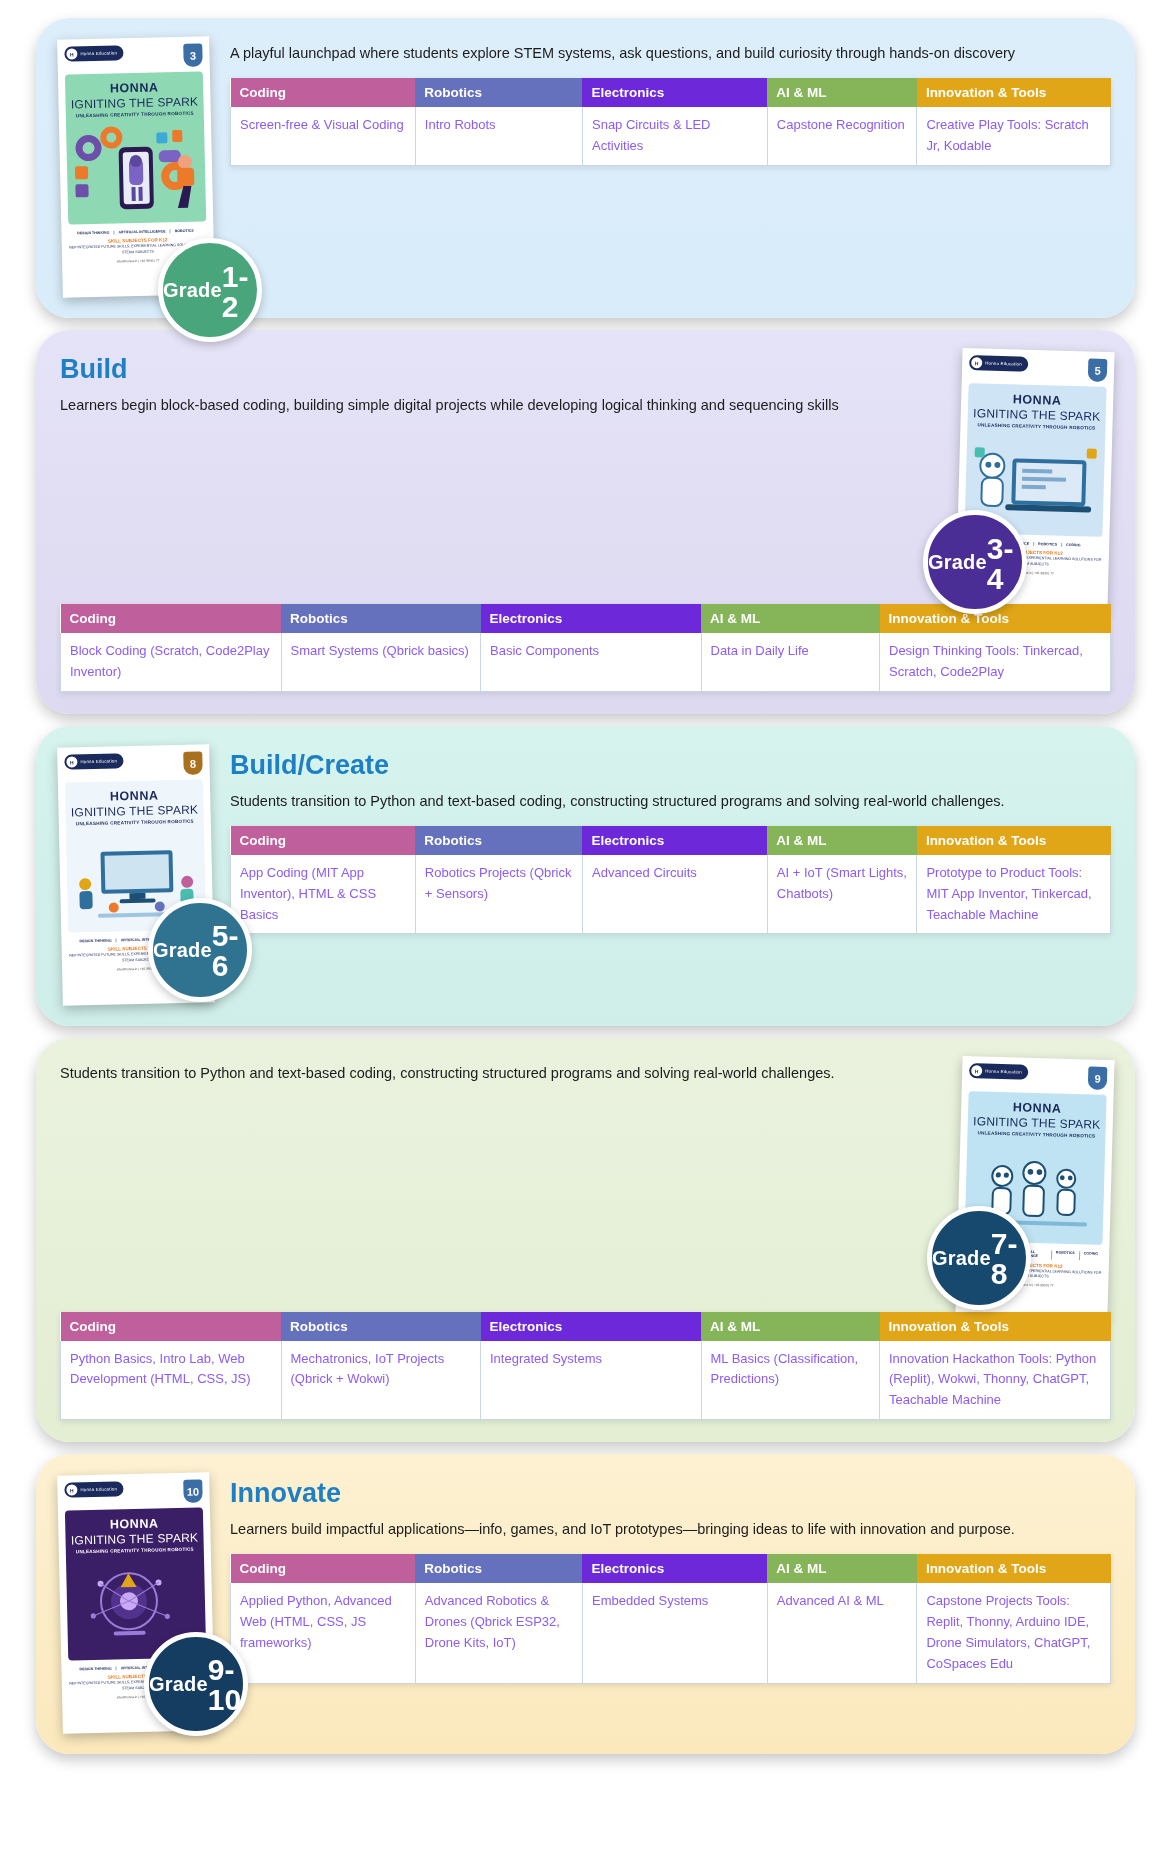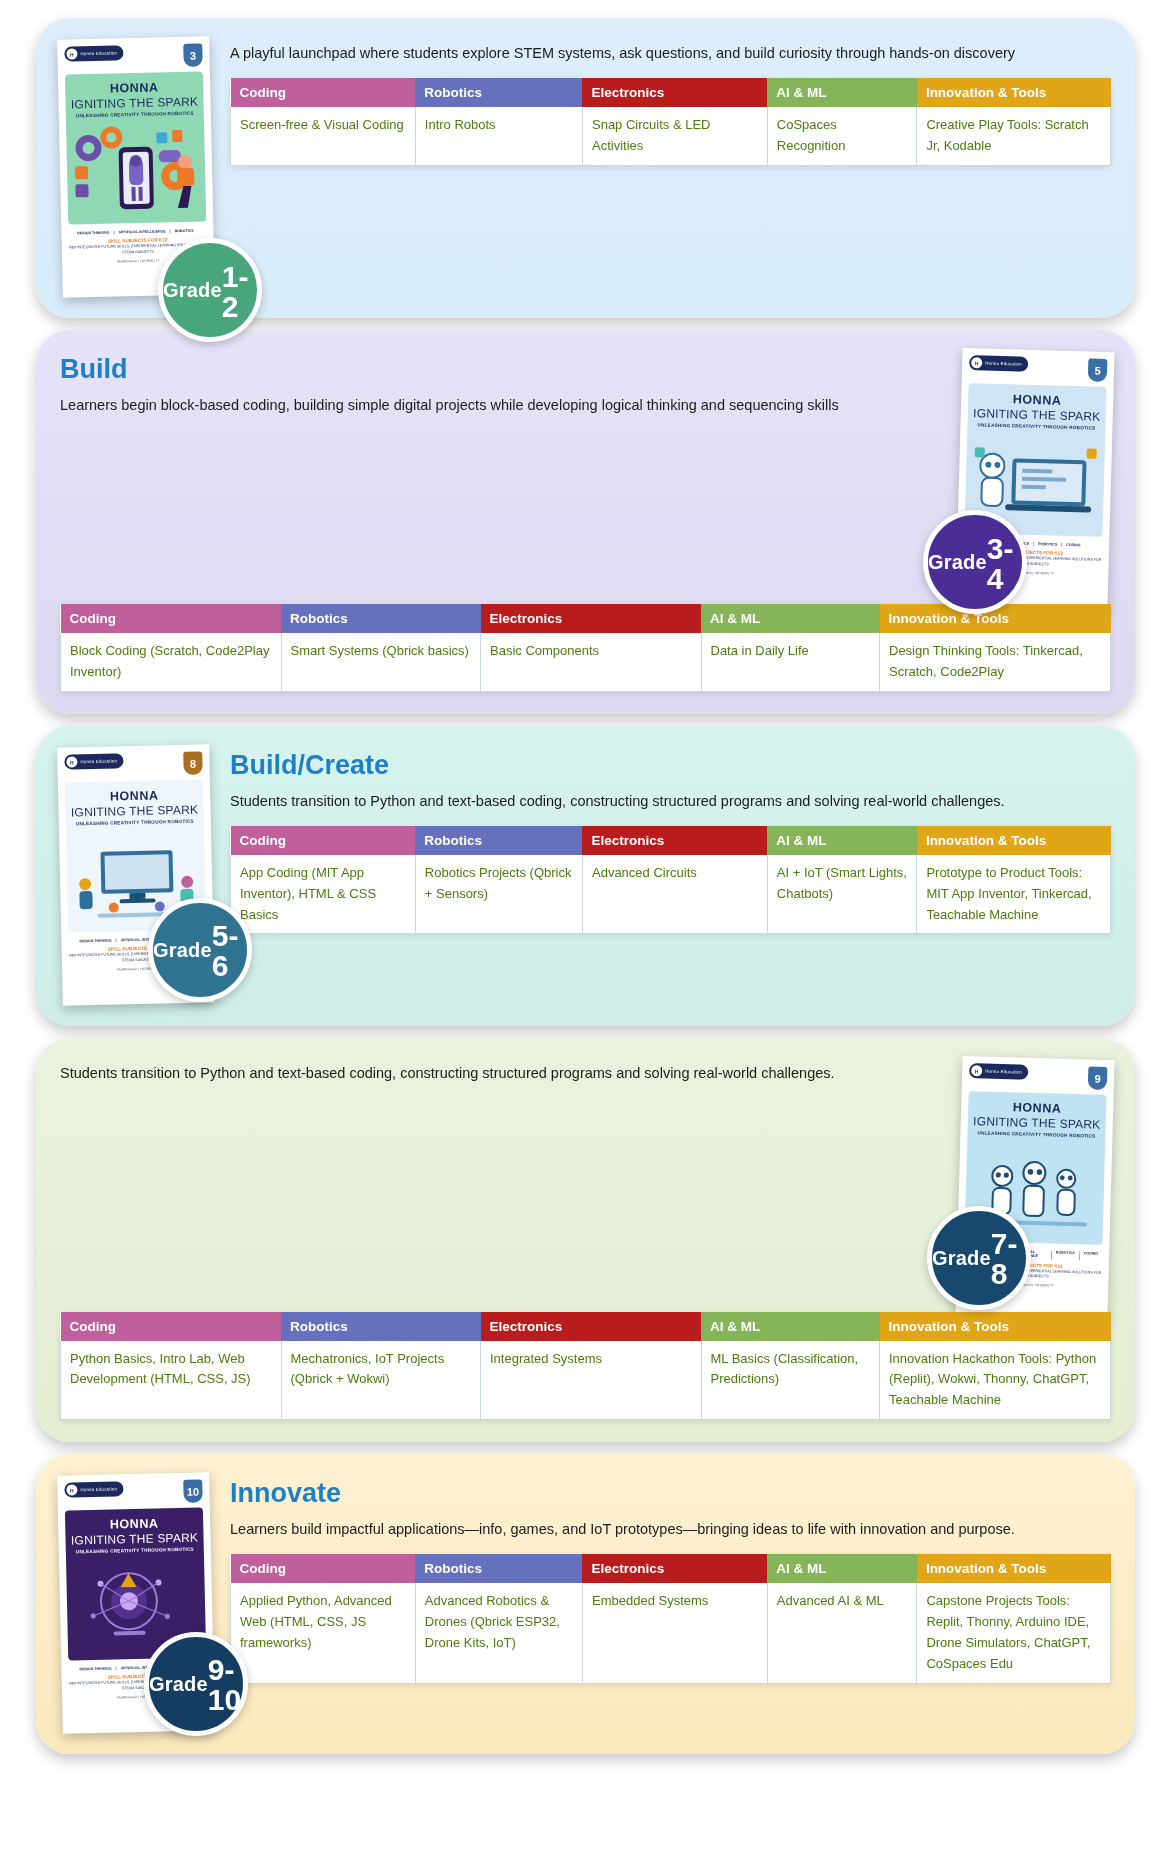--- a/index.html
+++ b/index.html
@@ -136,29 +136,29 @@
     border-collapse:collapse;
     background:#ffffff;
     table-layout:fixed;
     box-shadow:0 2px 6px rgba(0,0,0,0.10);
   }
   table.curric thead th {
     color:#ffffff; text-align:left; font-size:13.5px; font-weight:bold;
     padding:7px 9px; white-space:nowrap;
   }
   table.curric tbody td {
-    font-size:13px; color:#4d7c0f; line-height:1.6;
+    font-size:13px; color:#8b5cf6; line-height:1.6;
     padding:8px 9px; vertical-align:top;
     border:1px solid #c9d7e3;
     border-top:none;
   }
   table.curric tbody td:first-child { border-left:1px solid #c9d7e3; }
   .h-coding { background:#bf5f9b; }
   .h-robot  { background:#6571bd; }
-  .h-elec   { background:#b91c1c; }
+  .h-elec   { background:#6d28d9; }
   .h-aiml   { background:#85b558; }
   .h-innov  { background:#e0a617; }
 
   .w1 { width:21%; } .w2 { width:19%; } .w3 { width:21%; } .w4 { width:17%; } .w5 { width:22%; }
 
   
   .badge-s1 { left:122px;  top:220px; }
   .badge-s2 { right:108px; top:180px; }
   .badge-s3 { left:112px;  top:172px; }
   .badge-s4 { right:104px; top:168px; }
@@ -232,21 +232,21 @@
               <th class="h-elec w3">Electronics</th>
               <th class="h-aiml w4">AI &amp; ML</th>
               <th class="h-innov w5">Innovation &amp; Tools</th>
             </tr>
           </thead>
           <tbody>
             <tr>
               <td>Screen-free &amp; Visual Coding</td>
               <td>Intro Robots</td>
               <td>Snap Circuits &amp; LED Activities</td>
-              <td>CoSpaces Recognition</td>
+              <td>Capstone Recognition</td>
               <td>Creative Play Tools: Scratch Jr, Kodable</td>
             </tr>
           </tbody>
         </table>
       </div>
     </div>
     <div class="badge bg-green badge-s1">
       <span class="g1">Grade</span>
       <span class="g2">1-2</span>
     </div>

